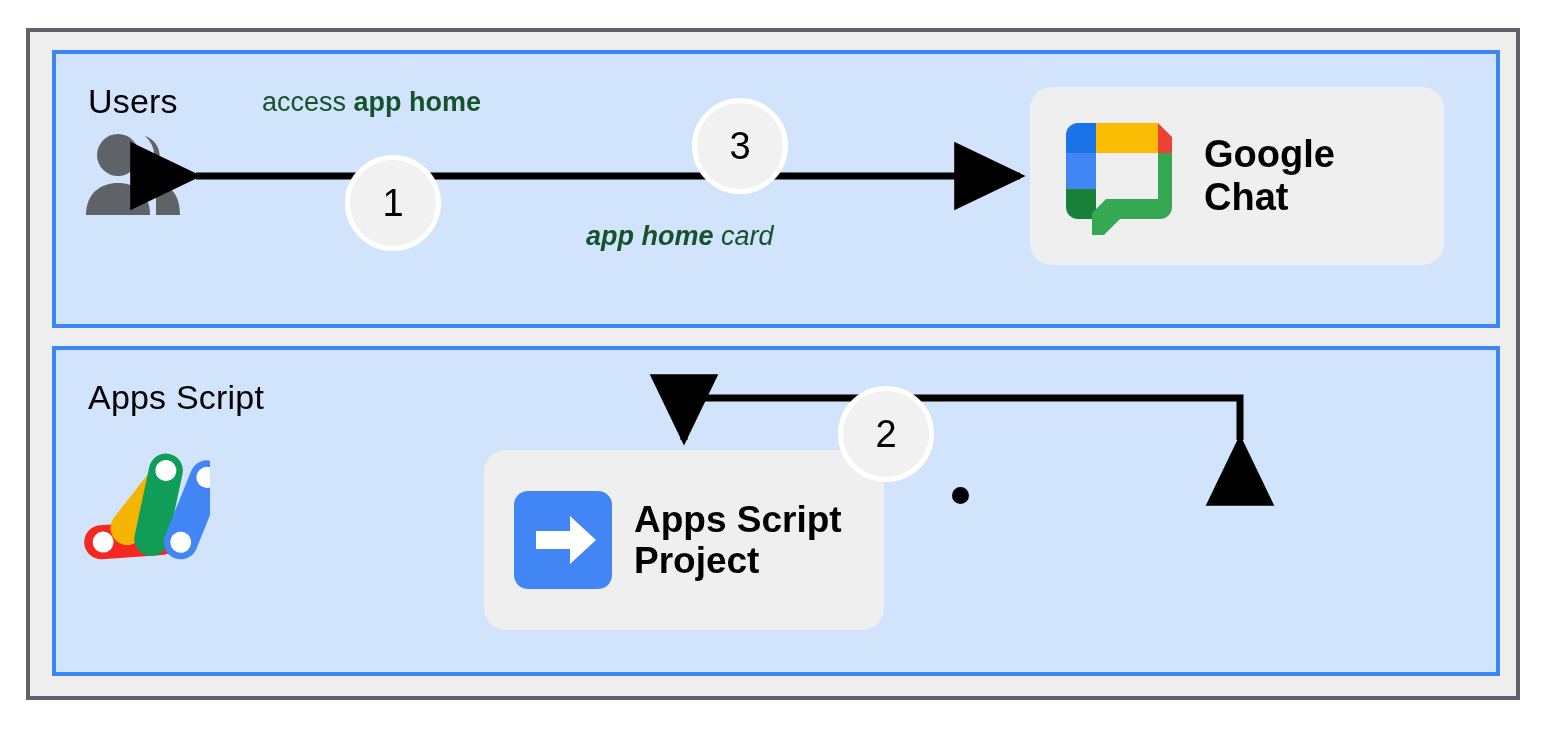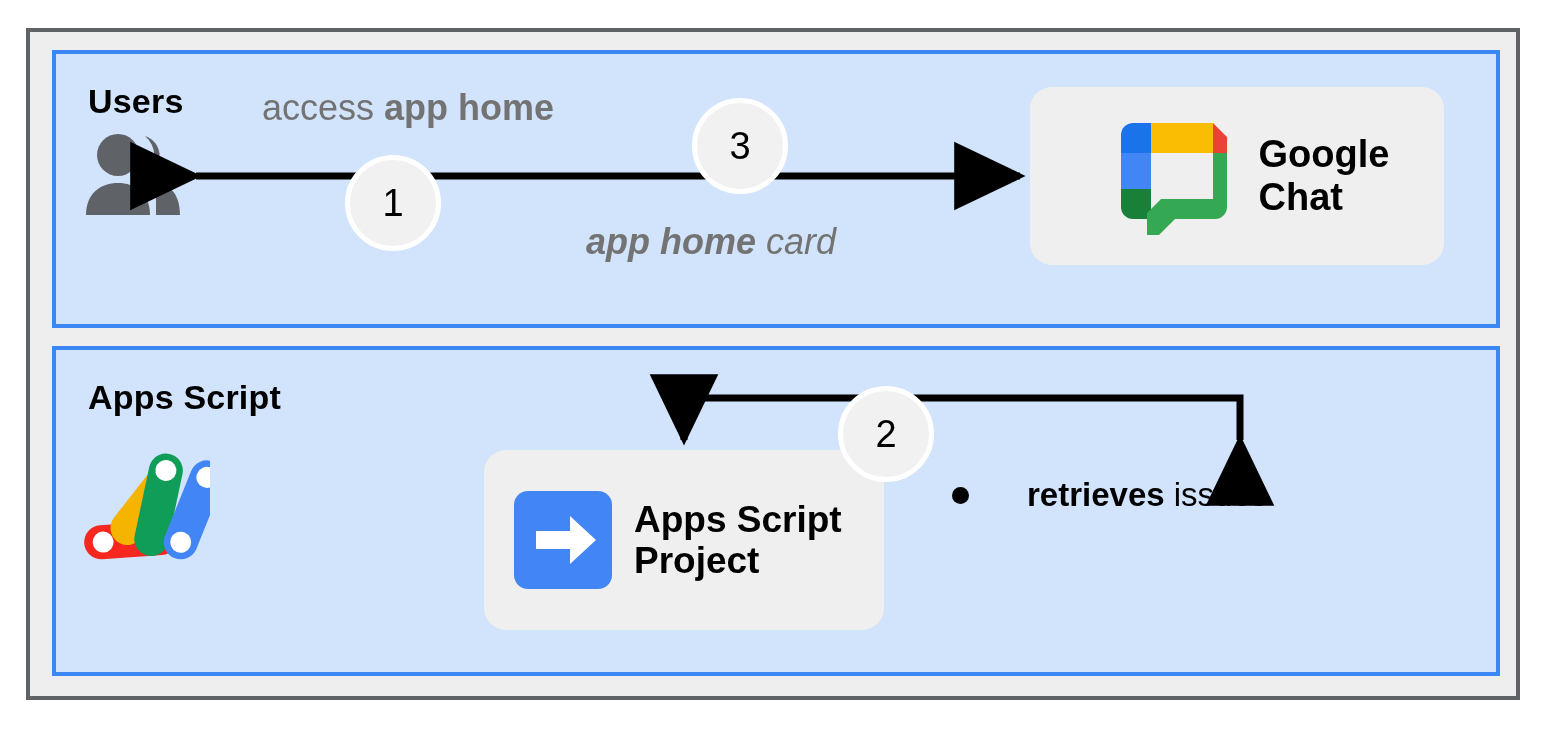--- a/index.html
+++ b/index.html
@@ -41,21 +41,21 @@
   }
   .lane-apps {
     left: 52px;
     top: 346px;
     width: 1448px;
     height: 330px;
   }
   .lane-title {
     position: absolute;
     font-size: 34px;
-    font-weight: 700;
+    font-weight: 400;
     color: #000000;
     letter-spacing: 0.2px;
     white-space: nowrap;
   }
   .lane-title.users-title { left: 88px; top: 82px; }
   .lane-title.apps-title  { left: 88px; top: 378px; }
 
   
   .users-icon {
     position: absolute;
@@ -80,21 +80,20 @@
     display: flex;
     align-items: center;
     box-sizing: border-box;
   }
   .card-chat {
     left: 1030px;
     top: 87px;
     width: 414px;
     height: 178px;
     padding-left: 30px;
-    justify-content: center;
   }
   .card-project {
     left: 484px;
     top: 450px;
     width: 400px;
     height: 180px;
     padding-left: 30px;
   }
   .card-label {
     font-size: 38px;
@@ -130,22 +129,22 @@
     color: #000000;
     box-sizing: border-box;
   }
   .badge-1 { left: 345px; top: 155px; width: 96px; height: 96px; }
   .badge-3 { left: 692px; top: 98px;  width: 96px; height: 96px; }
   .badge-2 { left: 838px; top: 386px; width: 96px; height: 96px; }
 
   
   .edge-label {
     position: absolute;
-    font-size: 36px;
-    color: #737373;
+    font-size: 27px;
+    color: #14532d;
     white-space: nowrap;
   }
   .edge-label .b { font-weight: 700; }
   .edge-label .n { font-weight: 500; }
   .label-access    { left: 262px; top: 87px; }
   .label-homecard  { left: 586px; top: 221px; font-style: italic; }
 
   
   .bullets {
     position: absolute;
@@ -270,17 +269,16 @@
 Project</div>
   </div>
 
   <div class="step-badge badge-1">1</div>
   <div class="step-badge badge-3">3</div>
   <div class="step-badge badge-2">2</div>
 
   <div class="bullets">
     <div class="bullet-row">
       <span class="bullet-dot"></span>
-      <span class="bullet-text"><span class="b">retrieves</span><span class="n"> issues</span></span>
     </div>
   </div>
 
 </div>
 
 </body></html>

